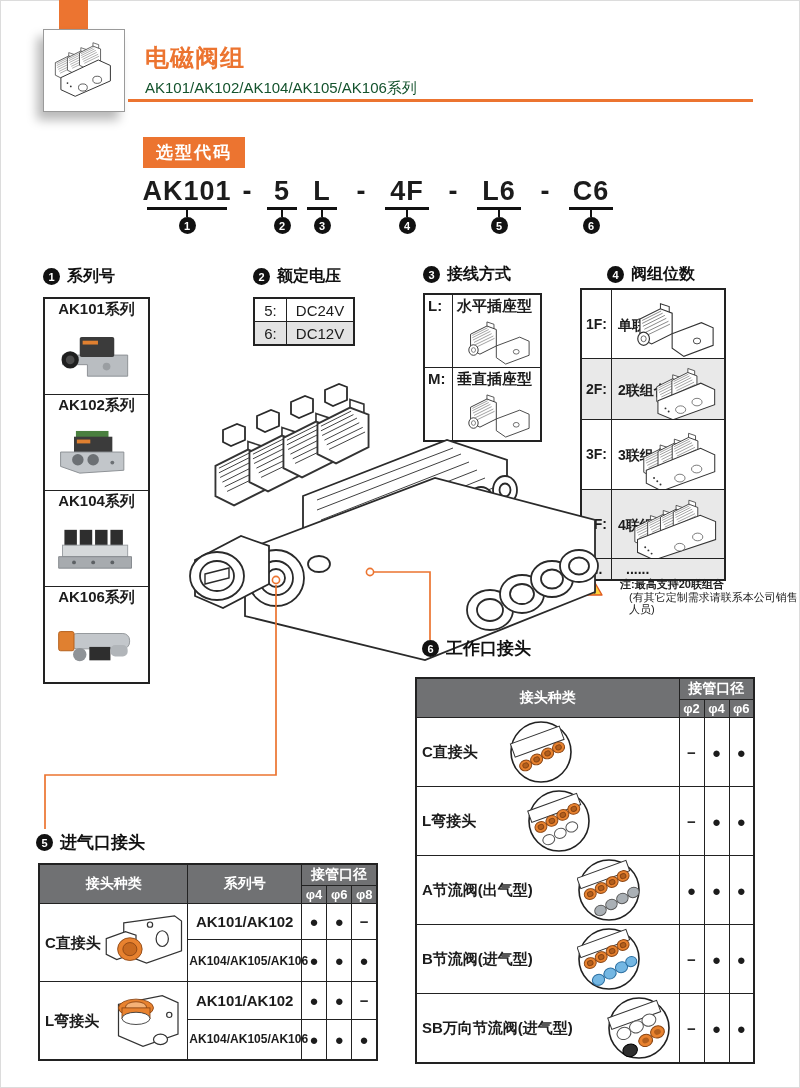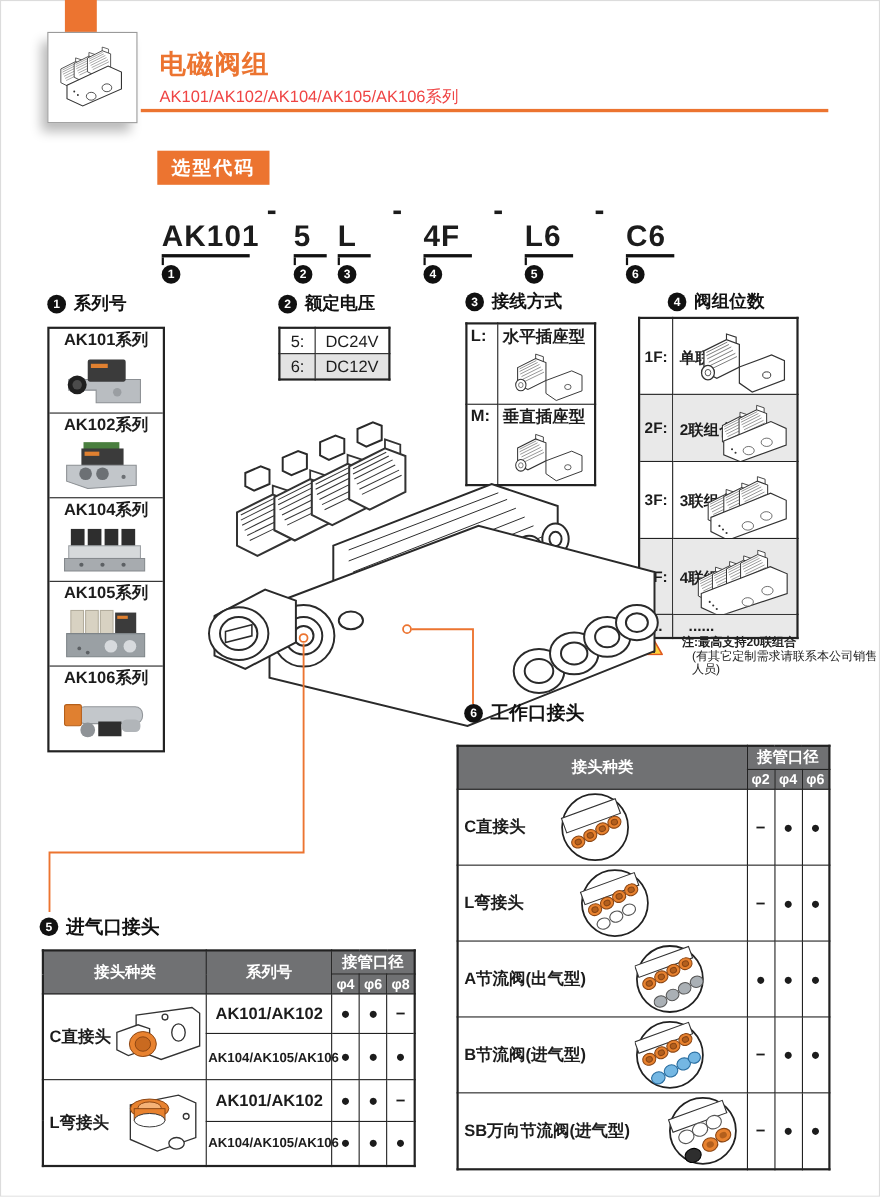--- a/index.html
+++ b/index.html
@@ -9,28 +9,28 @@
     overflow:hidden;
   }
   .abs{position:absolute;}
   .page-border{position:absolute;left:0;top:0;right:0;bottom:0;border:1px solid #dcdcdc;pointer-events:none;}
 
   
   .top-tab{left:59px;top:0;width:29px;height:30px;background:var(--accent);}
   .icon-box{left:43px;top:29px;width:80px;height:81px;background:#fff;border:1px solid #9a9a9a;
     box-shadow:-6px 8px 10px rgba(0,0,0,.28);display:flex;align-items:center;justify-content:center;}
   .doc-title{left:145px;top:42px;font-size:24px;font-weight:bold;color:var(--accent);letter-spacing:1px;}
-  .doc-subtitle{left:145px;top:79px;font-size:15px;color:#ef4444;}
+  .doc-subtitle{left:145px;top:79px;font-size:15px;color:#14532d;}
   .title-rule{left:128px;top:99px;width:625px;height:3px;background:var(--accent);}
   .badge{left:143px;top:137px;width:102px;height:31px;background:var(--accent);color:#fff;
     font-size:17px;font-weight:bold;display:flex;align-items:center;justify-content:center;letter-spacing:2px;}
 
   
   .code-row{left:147px;top:176px;display:flex;align-items:flex-start;}
-  .code-seg{display:flex;flex-direction:column;align-items:flex-start;margin-top:24px;}
+  .code-seg{display:flex;flex-direction:column;align-items:center;}
   .code-text{font-size:27px;font-weight:bold;letter-spacing:1px;line-height:30px;font-family:"Liberation Sans","DejaVu Sans",sans-serif;}
   .code-underline{height:3px;background:#111;width:100%;margin-top:1px;}
   .code-tick{width:2px;height:7px;background:#111;}
   .num-circle{width:17px;height:17px;border-radius:50%;background:#111;color:#fff;font-size:11px;font-weight:bold;
     display:flex;align-items:center;justify-content:center;}
   .code-dash{font-size:27px;font-weight:bold;line-height:30px;text-align:center;}
   .w80{width:80px}.w44{width:44px}.w30{width:30px}.wd40{width:40px}.wd48{width:48px}.gap10{width:10px}
 
   
   .sec-title{display:flex;align-items:center;gap:7px;font-size:16px;font-weight:bold;color:#111;}
@@ -257,37 +257,20 @@
           <rect x="62" y="6" width="13" height="18" fill="#2e2e2e"></rect>
         <rect x="12" y="22" width="68" height="12" fill="#d6d9db" stroke="#9b9fa3"></rect>
         <polygon points="8,34 84,34 84,46 8,46" fill="#a7abaf" stroke="#85898d"></polygon>
         <circle cx="24" cy="40" r="2" fill="#5c6064"></circle>
           <circle cx="44" cy="40" r="2" fill="#5c6064"></circle>
           <circle cx="64" cy="40" r="2" fill="#5c6064"></circle>
       </svg>
     </div>
   </div>
   <div class="series-cell">
-    <div class="series-label">AK105系列</div>
-    <div class="series-img">
-      <svg width="92" height="54" viewBox="0 0 96 54">
-        <rect x="14" y="4" width="12" height="22" fill="#d8d2c2" stroke="#b2ac9c"></rect>
-        <rect x="28" y="4" width="12" height="22" fill="#d8d2c2" stroke="#b2ac9c"></rect>
-        <rect x="42" y="4" width="12" height="22" fill="#d8d2c2" stroke="#b2ac9c"></rect>
-        <rect x="56" y="6" width="20" height="20" fill="#3b3b3b"></rect>
-        <rect x="58" y="9" width="10" height="3" fill="#E08030"></rect>
-        <polygon points="10,26 84,26 84,48 10,48" fill="#9aa0a4" stroke="#7e8488"></polygon>
-        <circle cx="52" cy="38" r="6" fill="#d7dadd"></circle>
-          <circle cx="70" cy="38" r="6" fill="#d7dadd"></circle>
-        <circle cx="22" cy="40" r="1.8" fill="#5c6064"></circle>
-          <circle cx="30" cy="44" r="1.8" fill="#5c6064"></circle>
-      </svg>
-    </div>
-  </div>
-  <div class="series-cell">
     <div class="series-label">AK106系列</div>
     <div class="series-img">
       <svg width="92" height="50" viewBox="0 0 96 52">
         <rect x="20" y="14" width="62" height="16" rx="7" fill="#c3c7cb" stroke="#92969a"></rect>
         <rect x="8" y="12" width="16" height="20" rx="2" fill="#E08030" stroke="#b55f1a"></rect>
         <rect x="40" y="28" width="22" height="14" fill="#2e2e2e"></rect>
         <rect x="62" y="26" width="18" height="12" rx="5" fill="#b1b5b9"></rect>
         <circle cx="30" cy="36" r="7" fill="#8f9397"></circle>
       </svg>
     </div>

